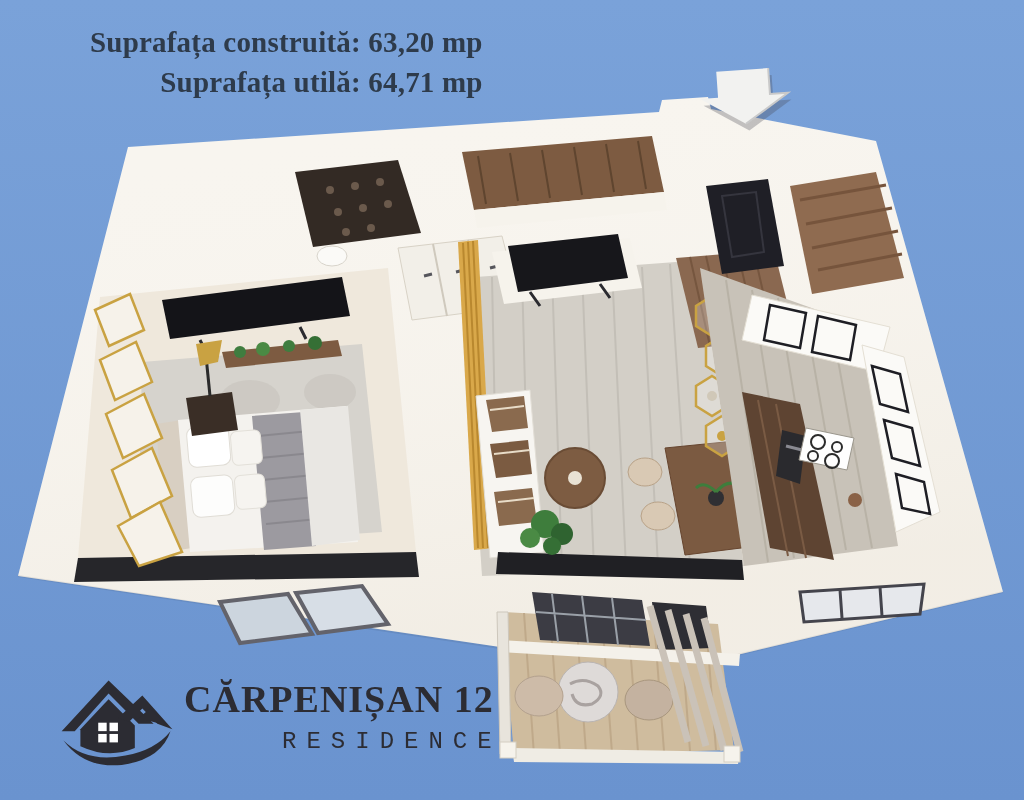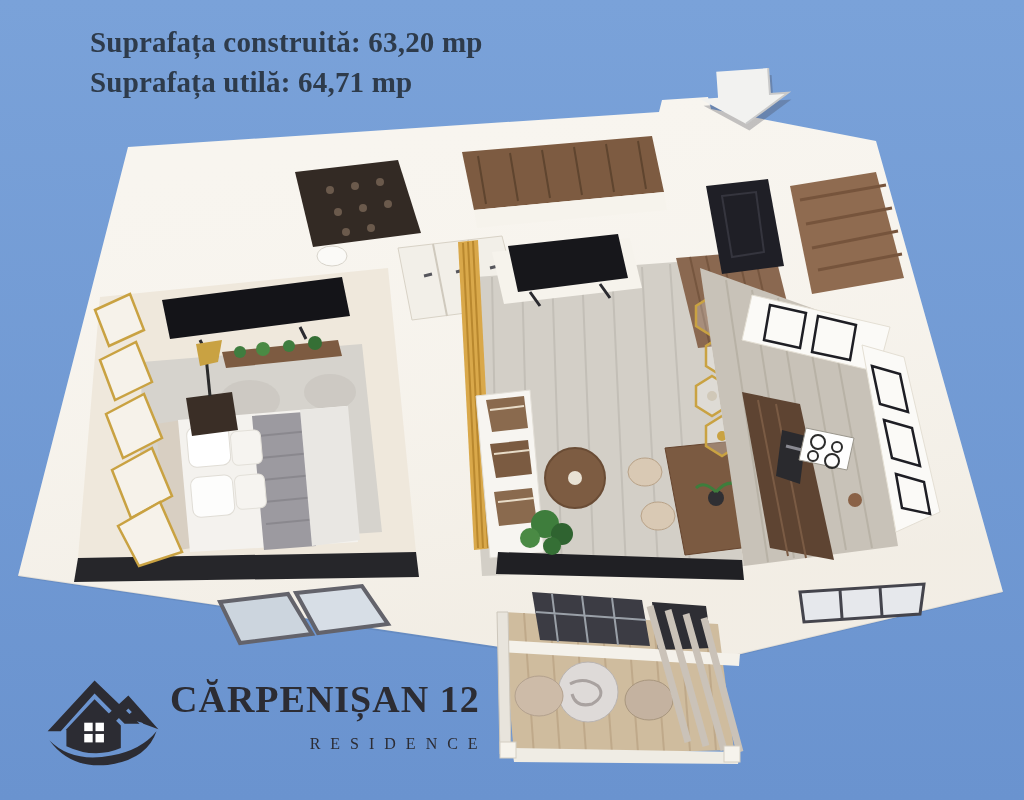--- a/index.html
+++ b/index.html
@@ -2,40 +2,40 @@
 <html style="--sky-top: #7aa2d9; --sky-bottom: #6a93cf; --text: #2e3b4b; --logo: #2c2c33; --arrow: #f2f2f0; --gold: #c9a242;"><head>
 <meta charset="utf-8">
 <style>
   html,body{margin:0;padding:0;}
   body{
     width:1024px;height:800px;overflow:hidden;
     font-family:"Liberation Serif","DejaVu Serif",serif;
     background:linear-gradient(180deg,var(--sky-top,#7aa2d9) 0%,var(--sky-bottom,#6a93cf) 100%);
     position:relative;
   }
-  .stage{position:absolute;inset:0;width:876px;height:800px;}
+  .stage{position:absolute;inset:0;width:876px;height:800px;text-align:right;}
   .overlay-text{
     position:absolute;left:90px;top:22px;
     color:var(--text,#2e3b4b);
     font-size:29px;font-weight:600;line-height:40px;letter-spacing:.2px;
   }
   .plan-svg{position:absolute;left:0;top:0;}
   .logo{
-    position:absolute;left:42px;top:668px;display:flex;align-items:flex-start;
+    position:absolute;left:56px;top:668px;display:flex;align-items:flex-start;
   }
   .logo-icon{width:122px;height:100px;flex:0 0 auto;}
   .logo-text{display:flex;flex-direction:column;align-items:flex-end;margin-left:6px;margin-top:12px;}
   .logo-title{
     color:var(--logo,#2c2c33);font-size:38px;font-weight:600;letter-spacing:1px;line-height:1.05;
     font-family:"Liberation Serif","DejaVu Serif",serif;white-space:nowrap;
   }
   .logo-subtitle{
     color:var(--logo,#2c2c33);
-    font-family:Liberation Serif, serif;
-    font-size:16px;font-weight:500;letter-spacing:10px;margin-top:15px;margin-right:-8px;white-space:nowrap;
+    font-family:Liberation Mono, monospace;
+    font-size:24px;font-weight:500;letter-spacing:10px;margin-top:8px;margin-right:-8px;white-space:nowrap;
   }
 </style>
 </head>
 <body>
 
 <div class="stage">
 
   <svg class="plan-svg" width="1024" height="800" viewBox="0 0 1024 800">
 
     <g>

